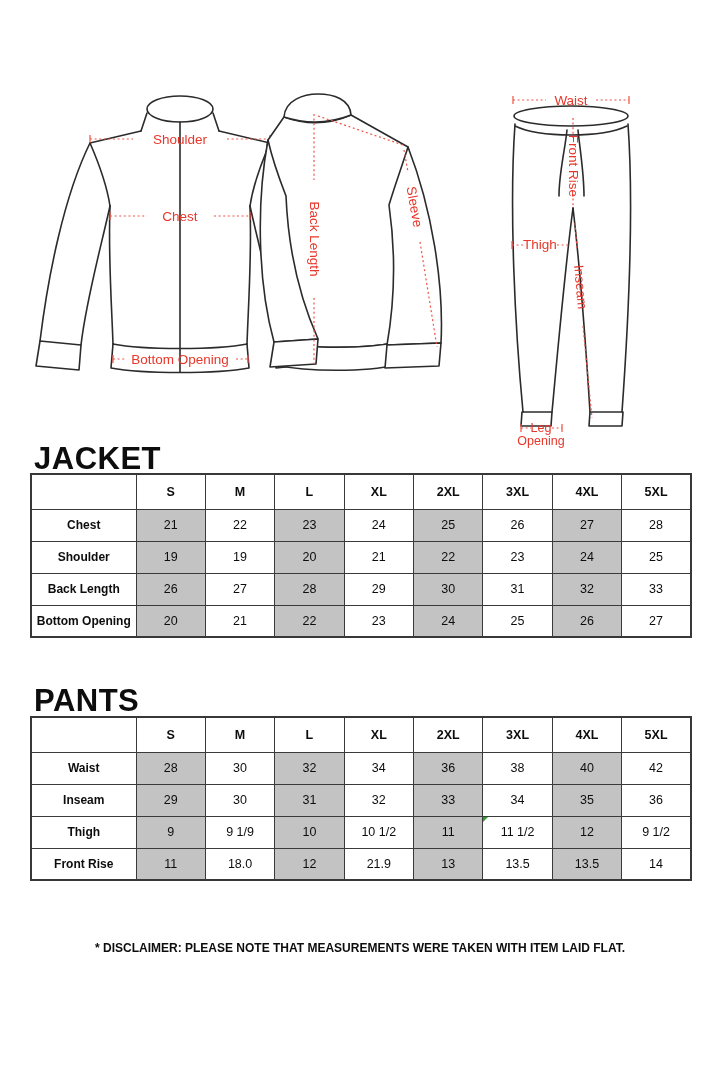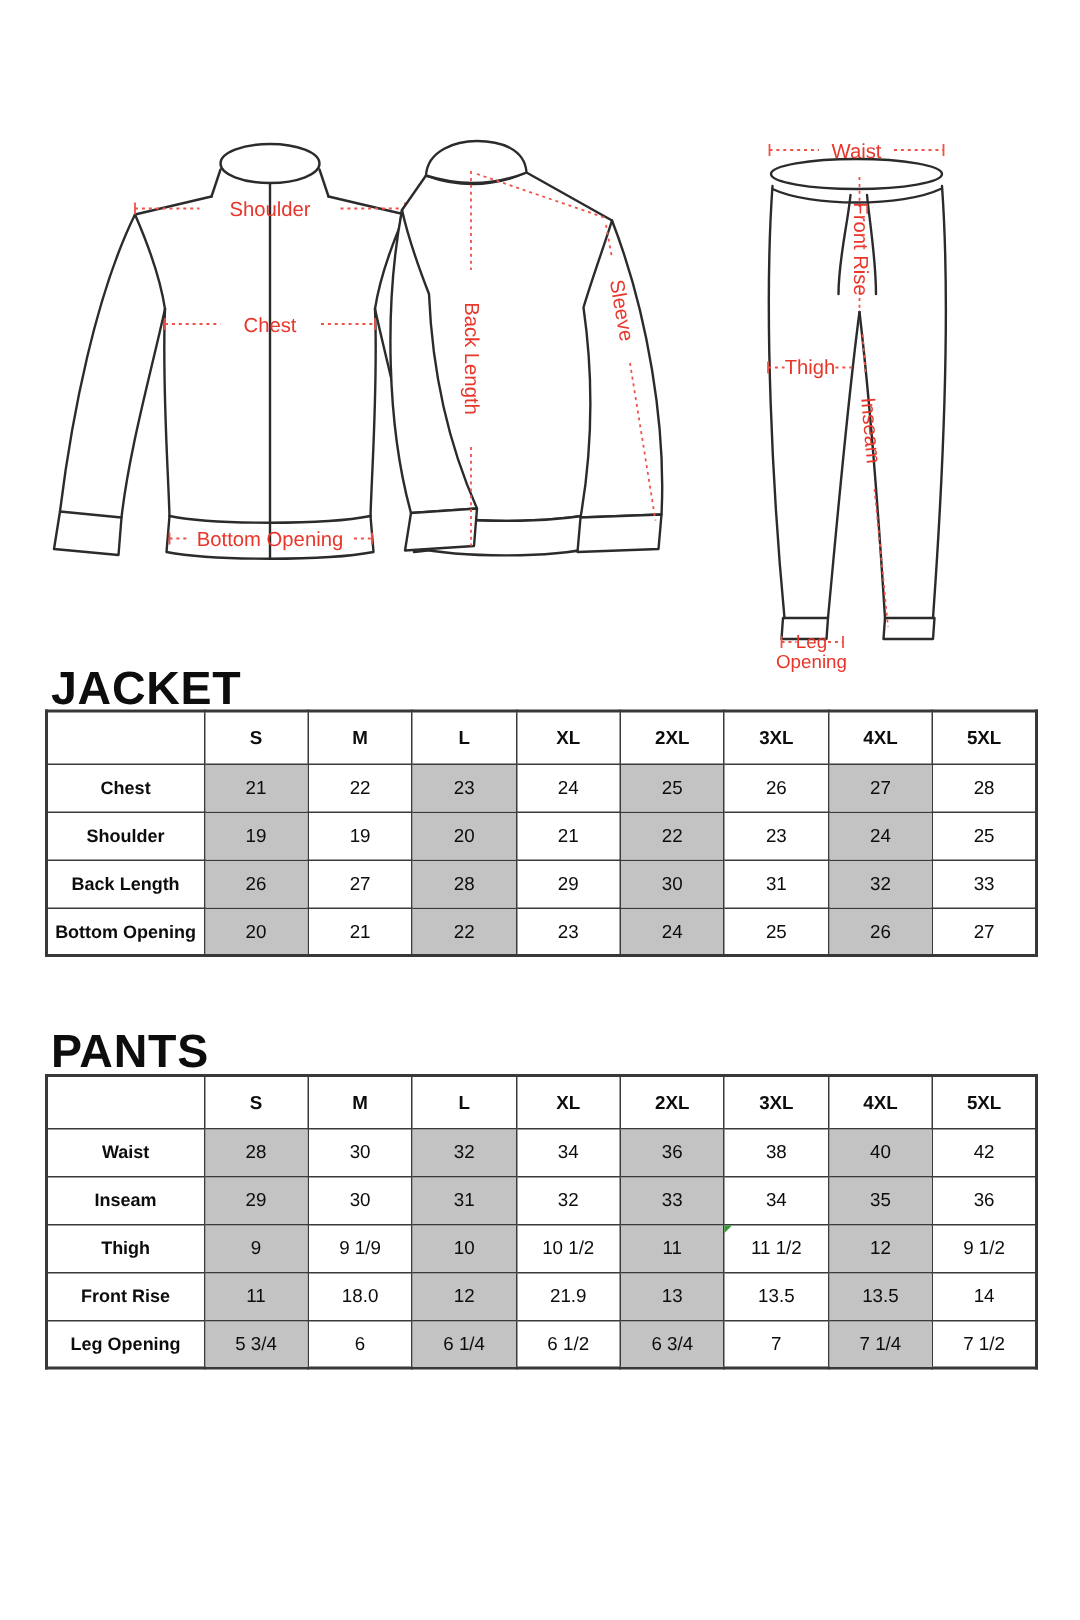--- a/index.html
+++ b/index.html
@@ -261,30 +261,20 @@
         <th>Front Rise</th>
         <td class="val g">11</td>
         <td class="val">18.0</td>
         <td class="val g">12</td>
         <td class="val">21.9</td>
         <td class="val g">13</td>
         <td class="val">13.5</td>
         <td class="val g">13.5</td>
         <td class="val">14</td>
       </tr>
-      <tr>
-        <th>Leg Opening</th>
-        <td class="val g">5 3/4</td>
-        <td class="val">6</td>
-        <td class="val g">6 1/4</td>
-        <td class="val">6 1/2</td>
-        <td class="val g">6 3/4</td>
-        <td class="val">7</td>
-        <td class="val g">7 1/4</td>
-        <td class="val">7 1/2</td>
-      </tr>
     </tbody>
   </table>
 
   <div class="disclaimer">
+    <div>* DISCLAIMER: PLEASE NOTE THAT MEASUREMENTS WERE TAKEN WITH ITEM LAID FLAT.</div>
   </div>
 
 </div>
 
 </body></html>

